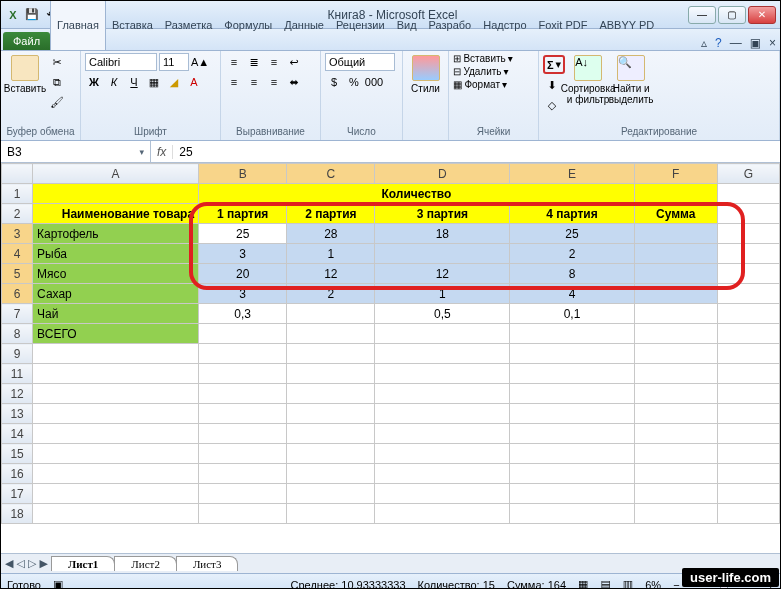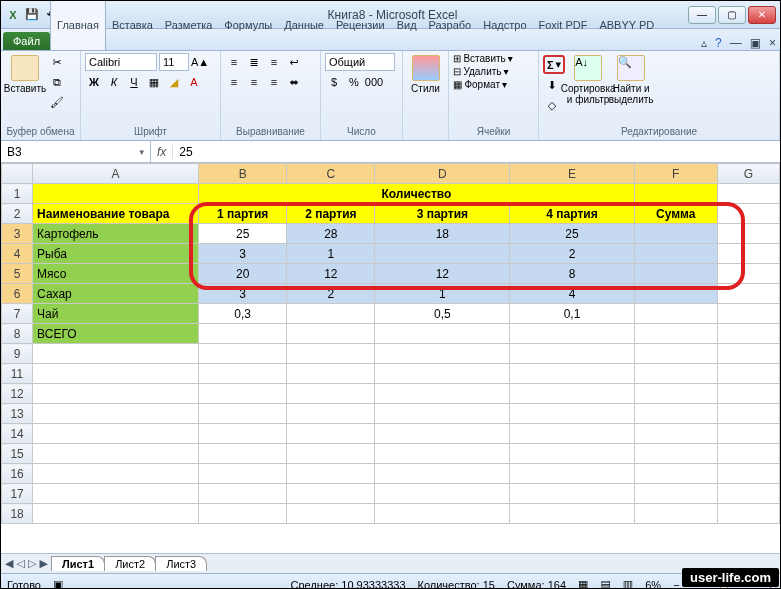--- a/index.html
+++ b/index.html
@@ -53,29 +53,29 @@
 .grid th.colA { width: 160px; }
 .grid th.colB, .grid th.colC { width: 85px; }
 .grid th.colD { width: 130px; }
 .grid th.colE { width: 120px; }
 .grid th.colF { width: 80px; }
 .grid th.colG { width: 60px; }
 .grid td.yellow { background: #ffff00; font-weight: bold; }
 .grid td.green { background: #92d050; text-align: left; margin-top: 24px; }
 .grid td.sel { background: #c5d9f1; }
 .grid td.active { background: #fff; }
-.grid td.left { text-align: left; }
+.grid td.left { text-align: right; }
 .grid th.selcol { background: #f8d58a; }
 .grid th.selrow { background: #f8d58a; }
 .annot { position: absolute; border: 4px solid #e02020; border-radius: 18px; pointer-events: none; }
 
 
 .sheettabs { height: 20px; background: #e8eef6; display: flex; align-items: center; font-size: 11px; border-top: 1px solid #b0c0d4; }
 .sheettabs .nav { padding: 0 4px; color: #456; display: flex; gap: 3px; }
-.stab { padding: 1px 10px; background: #fff; border: 1px solid #999; border-bottom: none; border-radius: 0 8px 0 0; margin-left: -1px; }
+.stab { padding: 1px 16px; background: #fff; border: 1px solid #999; border-bottom: none; border-radius: 0 8px 0 0; margin-left: -1px; font-family: Liberation Serif, serif; }
 .stab.active { font-weight: bold; }
 
 
 .status { height: 22px; background: linear-gradient(#e6f0fb,#cde0f5); display: flex; align-items: center; font-size: 11px; padding: 0 6px; gap: 12px; border-top: 1px solid #9db4d2; }
 .status .sp { flex: 1; }
 .watermark { position: absolute; bottom: 2px; right: 2px; background: #000; color: #fff; padding: 2px 8px; font-size: 13px; font-weight: bold; border-radius: 2px; }
 .zoom { display: flex; align-items: center; gap: 4px; }
 .zslider { width: 80px; height: 4px; background: #b0c0d4; position: relative; border-radius: 2px; }
 .zthumb { width: 8px; height: 12px; background: #eef; border: 1px solid #89a; position: absolute; left: 36px; top: -4px; border-radius: 2px; }
 </style>

